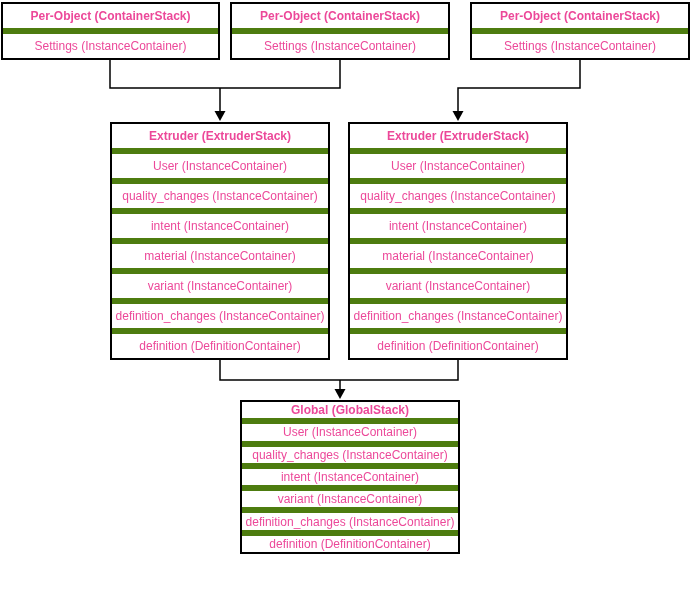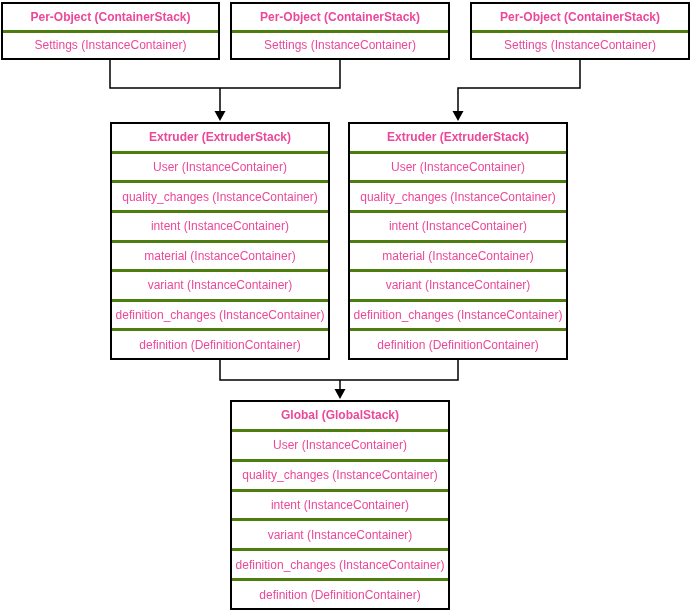--- a/index.html
+++ b/index.html
@@ -33,32 +33,32 @@
     align-items: center;
     justify-content: center;
     font-weight: bold;
     white-space: nowrap;
   }
   .stack-row {
     flex: 1;
     display: flex;
     align-items: center;
     justify-content: center;
-    border-top: 3px solid #4d7c0f;
+    border-top: 6px solid #4d7c0f;
     white-space: nowrap;
   }
   
   #per-object-1 { left: 1px;   top: 2px; width: 219px; height: 58px; }
   #per-object-2 { left: 230px; top: 2px; width: 220px; height: 58px; }
   #per-object-3 { left: 470px; top: 2px; width: 220px; height: 58px; }
   
   #extruder-left  { left: 110px; top: 122px; width: 220px; height: 238px; }
   #extruder-right { left: 348px; top: 122px; width: 220px; height: 238px; }
   
-  #global-stack { left: 230px; top: 400px; width: 220px; height: 210px; }
+  #global-stack { left: 240px; top: 400px; width: 220px; height: 154px; }
 </style>
 </head>
 <body>
 
 <div id="canvas">
 
   <svg id="connectors" viewBox="0 0 691 611" xmlns="http://www.w3.org/2000/svg">
 
     <path d="M110,60 V88 H340 V60" fill="none" stroke="#000000" stroke-width="1.5"></path>
     <path d="M220,88 V112" fill="none" stroke="#000000" stroke-width="1.5"></path>

